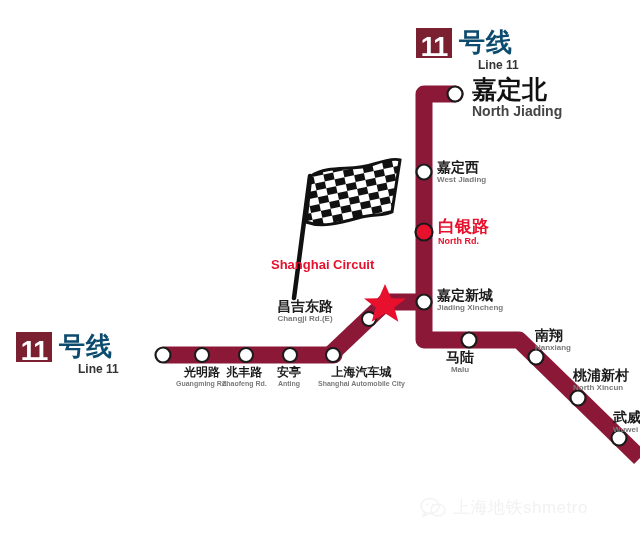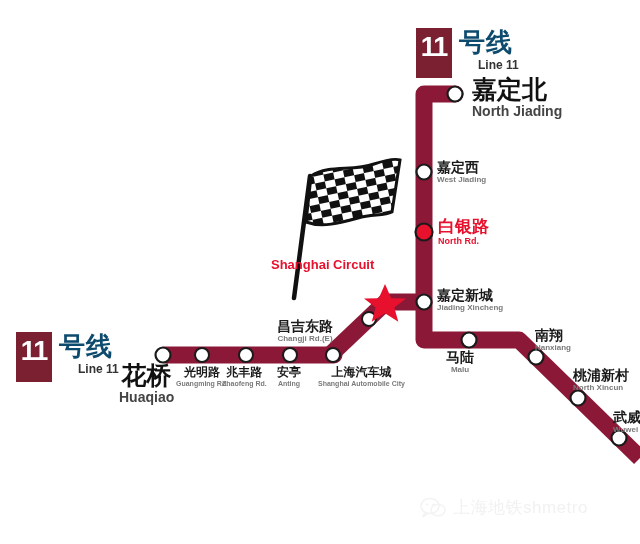--- a/index.html
+++ b/index.html
@@ -24,21 +24,21 @@
   }
 
   
   .line-badge {
     position: absolute;
     display: flex;
     align-items: flex-start;
   }
   .badge-square {
     width: 36px;
-    height: 50px;
+    height: 30px;
     background: #7B2031;
     color: #ffffff;
     font-size: 27px;
     font-weight: bold;
     line-height: 38px;
     text-align: center;
     letter-spacing: -1px;
     font-family: "Liberation Sans", sans-serif;
   }
   .badge-text {
@@ -247,21 +247,21 @@
   <div class="stn-label sz-big hl" style="left:438px; top:218px;">
     <span class="stn-cn">白银路</span>
     <span class="stn-en">North Rd.</span>
   </div>
 
   <div class="stn-label sz-mid" style="left:437px; top:288px;">
     <span class="stn-cn">嘉定新城</span>
     <span class="stn-en">Jiading Xincheng</span>
   </div>
 
-  <div class="stn-label sz-mid align-center" style="left:277px; top:319px;">
+  <div class="stn-label sz-mid align-center" style="left:277px; top:299px;">
     <span class="stn-cn">昌吉东路</span>
     <span class="stn-en">Changji Rd.(E)</span>
   </div>
 
   <div class="stn-label sz-small align-center" style="left:318px; top:366px;">
     <span class="stn-cn">上海汽车城</span>
     <span class="stn-en">Shanghai Automobile City</span>
   </div>
 
   <div class="stn-label sz-small align-center" style="left:277px; top:366px;">
@@ -272,24 +272,20 @@
   <div class="stn-label sz-small align-center" style="left:222px; top:366px;">
     <span class="stn-cn">兆丰路</span>
     <span class="stn-en">Zhaofeng Rd.</span>
   </div>
 
   <div class="stn-label sz-small align-center" style="left:176px; top:366px;">
     <span class="stn-cn">光明路</span>
     <span class="stn-en">Guangming Rd.</span>
   </div>
 
-  <div class="stn-label sz-term align-center" style="left:119px; top:362px;">
-    <span class="stn-cn">花桥</span>
-    <span class="stn-en">Huaqiao</span>
-  </div>
 
   <div class="stn-label sz-mid align-center" style="left:446px; top:350px;">
     <span class="stn-cn">马陆</span>
     <span class="stn-en">Malu</span>
   </div>
 
   <div class="stn-label sz-mid" style="left:535px; top:328px;">
     <span class="stn-cn">南翔</span>
     <span class="stn-en">Nanxiang</span>
   </div>

